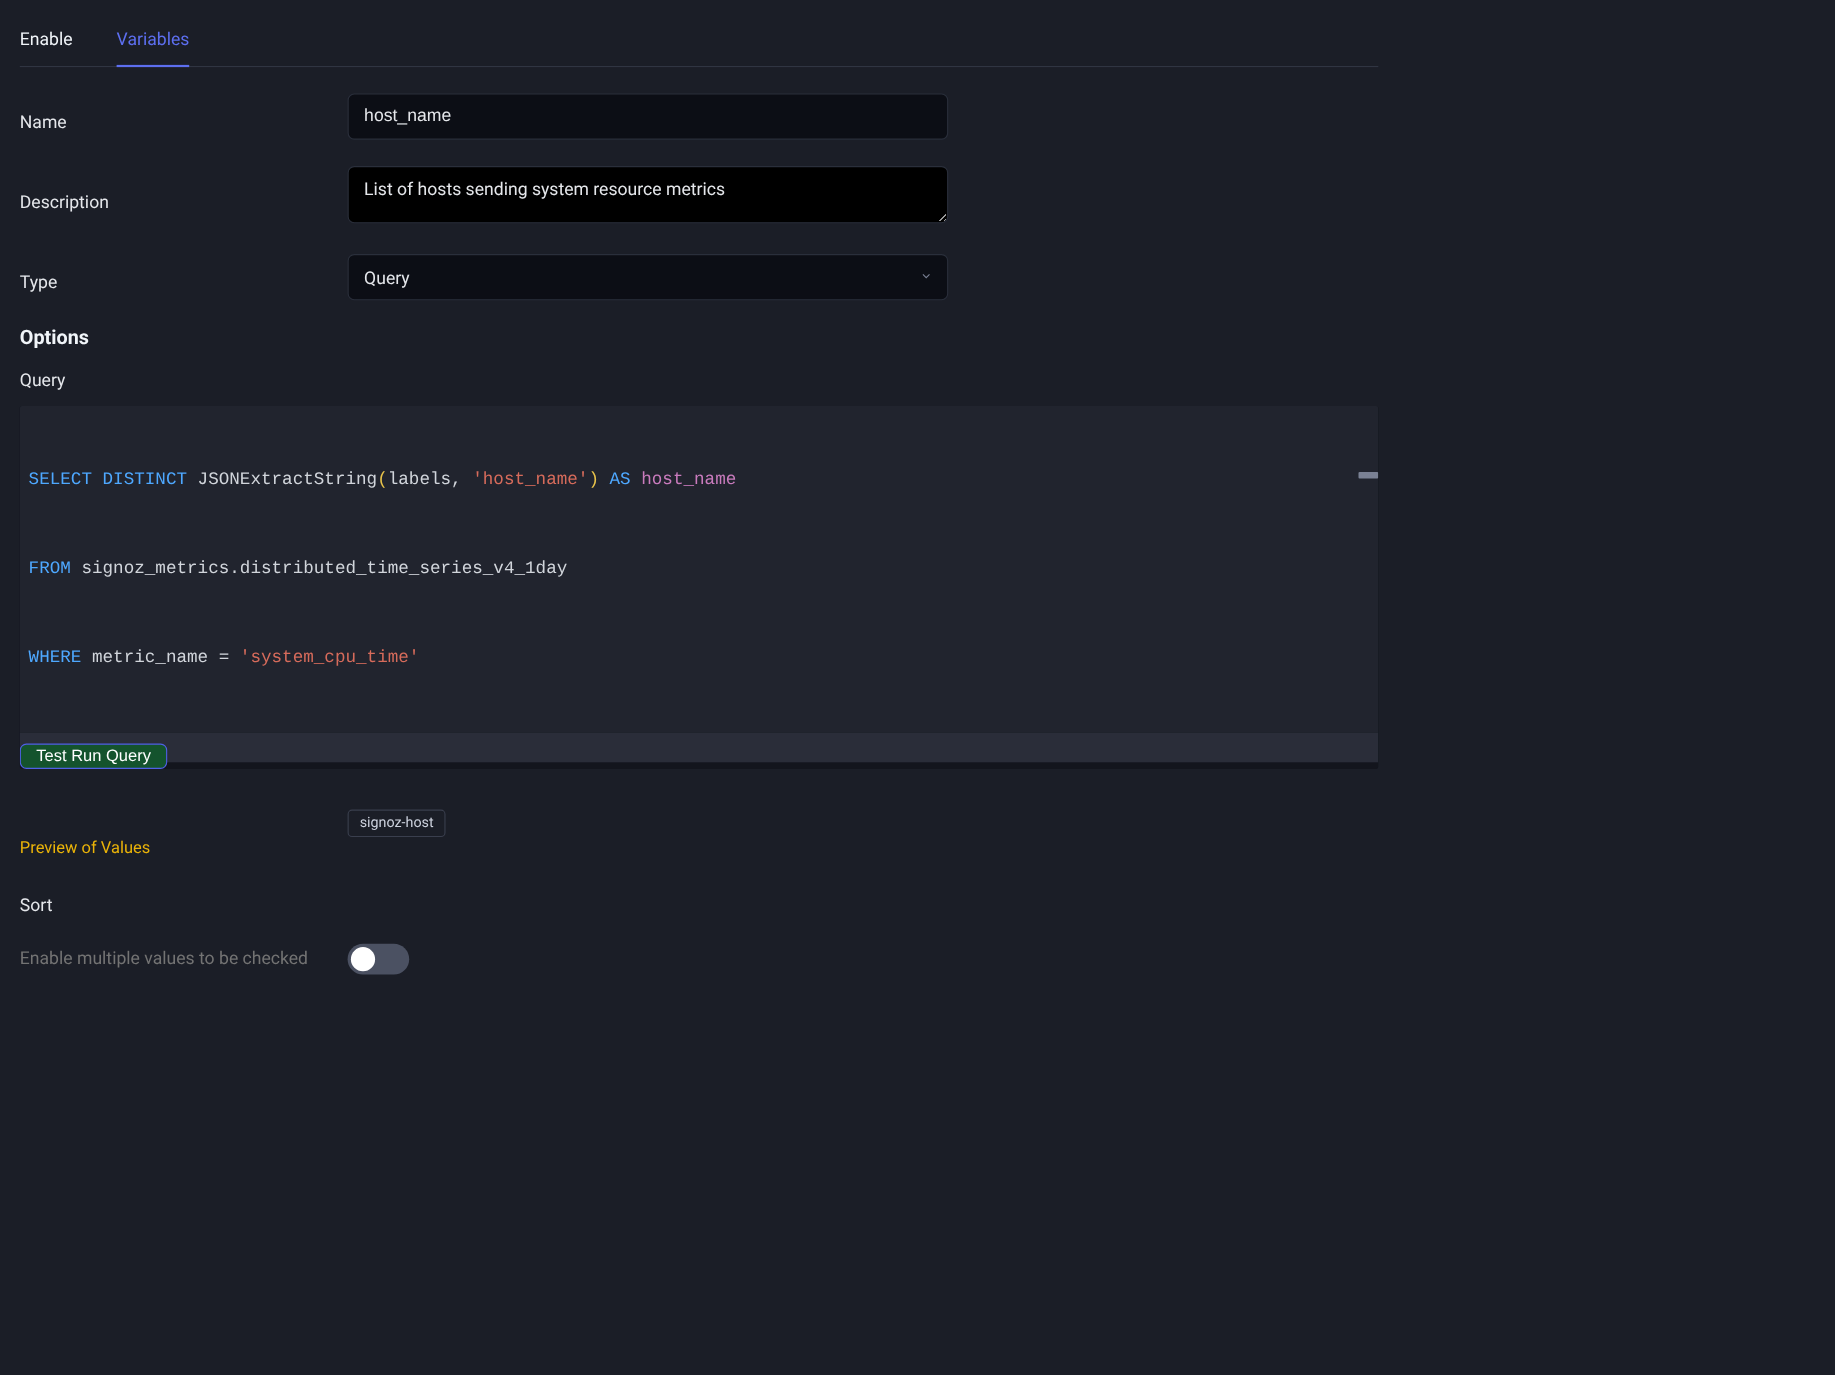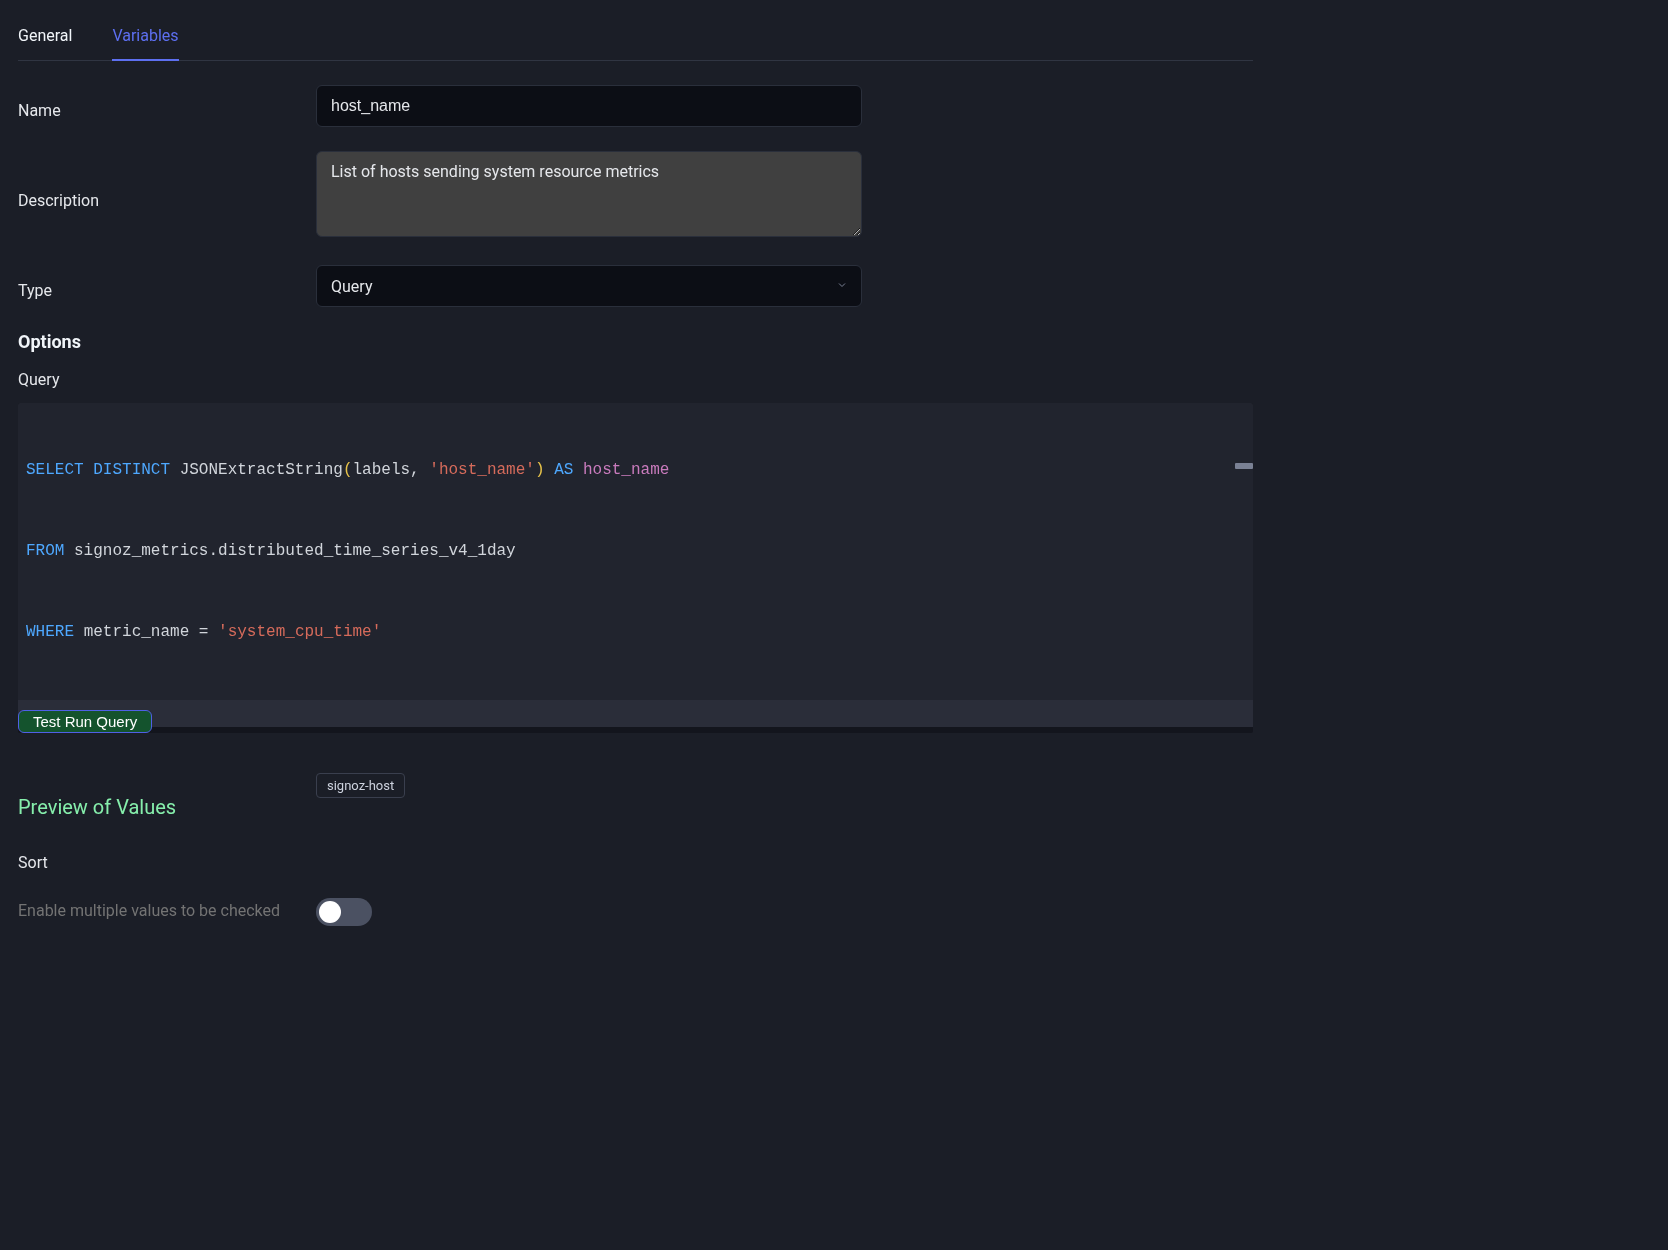--- a/index.html
+++ b/index.html
@@ -51,27 +51,27 @@
       border: 1px solid #2a2f3b;
       border-radius: 6px;
       color: #e5e7eb;
       font-size: 16px;
       padding: 8px 14px;
       height: 42px;
       outline: none;
     }
     .textarea-input {
       width: 100%;
-      background: #404040;
+      background: #000000;
       border: 1px solid #2a2f3b;
       border-radius: 6px;
       color: #e5e7eb;
       font-size: 16px;
       padding: 9px 14px;
-      height: 86px;
+      height: 52px;
       outline: none;
       resize: both;
       font-family: inherit;
       line-height: 1.35;
     }
     .select-wrap {
       position: relative;
       width: 100%;
     }
     .select-input {
@@ -164,22 +164,22 @@
       margin: 0 0 0 0;
     }
 
     .preview-row {
       display: flex;
       align-items: center;
       margin: 18px 0 26px 0;
     }
     .preview-label {
       width: 298px;
-      font-size: 20px;
-      color: #86efac;
+      font-size: 15px;
+      color: #eab308;
       margin-top: 44px;
     }
     .tag {
       display: inline-block;
       border: 1px solid #3a3f4e;
       background: transparent;
       color: #cdd2de;
       border-radius: 4px;
       padding: 4px 10px;
       font-size: 13px;
@@ -214,21 +214,21 @@
       font-size: 16px;
       color: #737373;
       line-height: 1.6;
       padding-right: 24px;
     }
   </style>
 </head>
 <body>
 
 <div class="tabs">
-  <div class="tab">General</div>
+  <div class="tab">Enable</div>
   <div class="tab active">Variables</div>
 </div>
 
 <div class="form-row">
   <div class="form-label">Name</div>
   <div class="form-field">
     <input class="text-input" type="text" value="host_name" style="">
   </div>
 </div>
 

